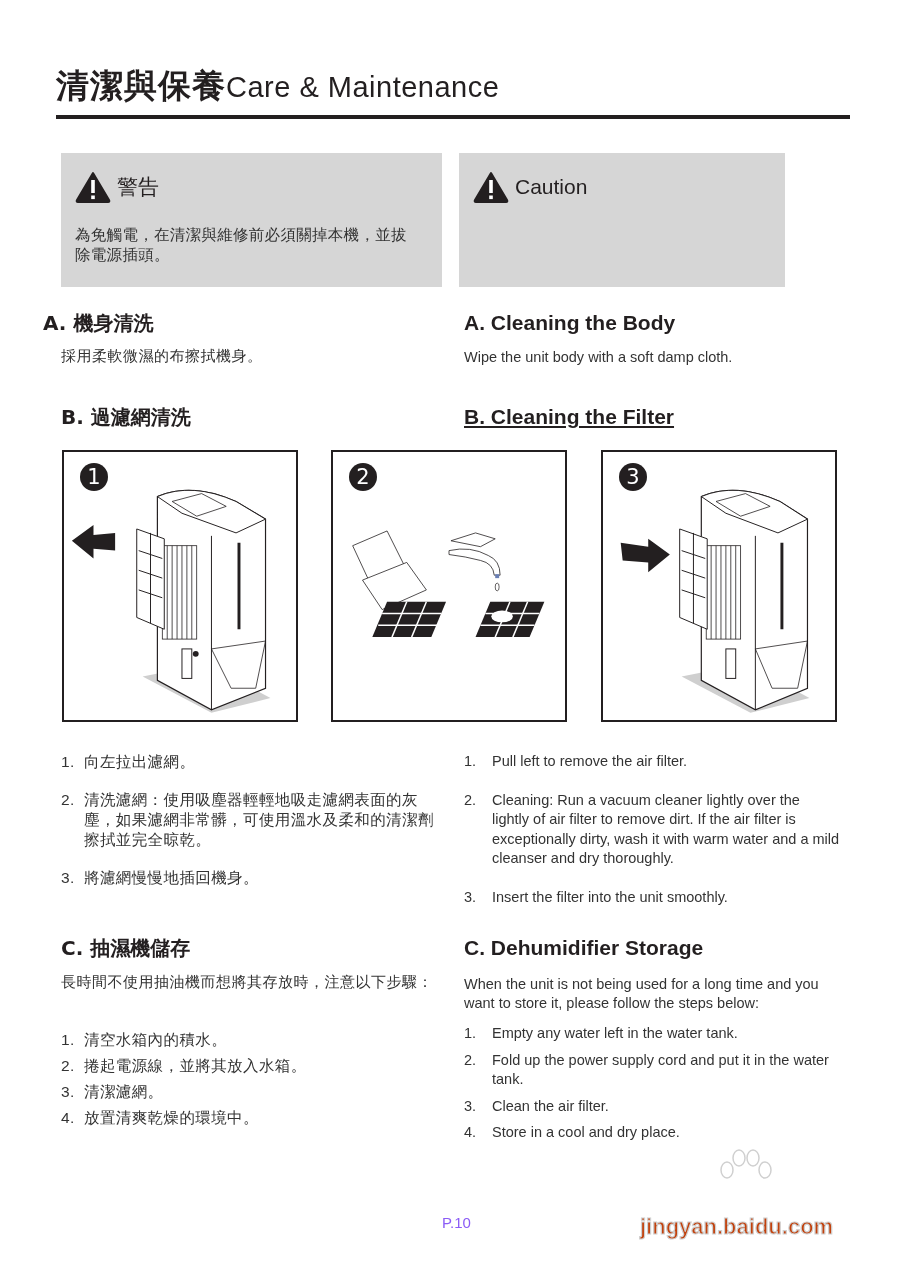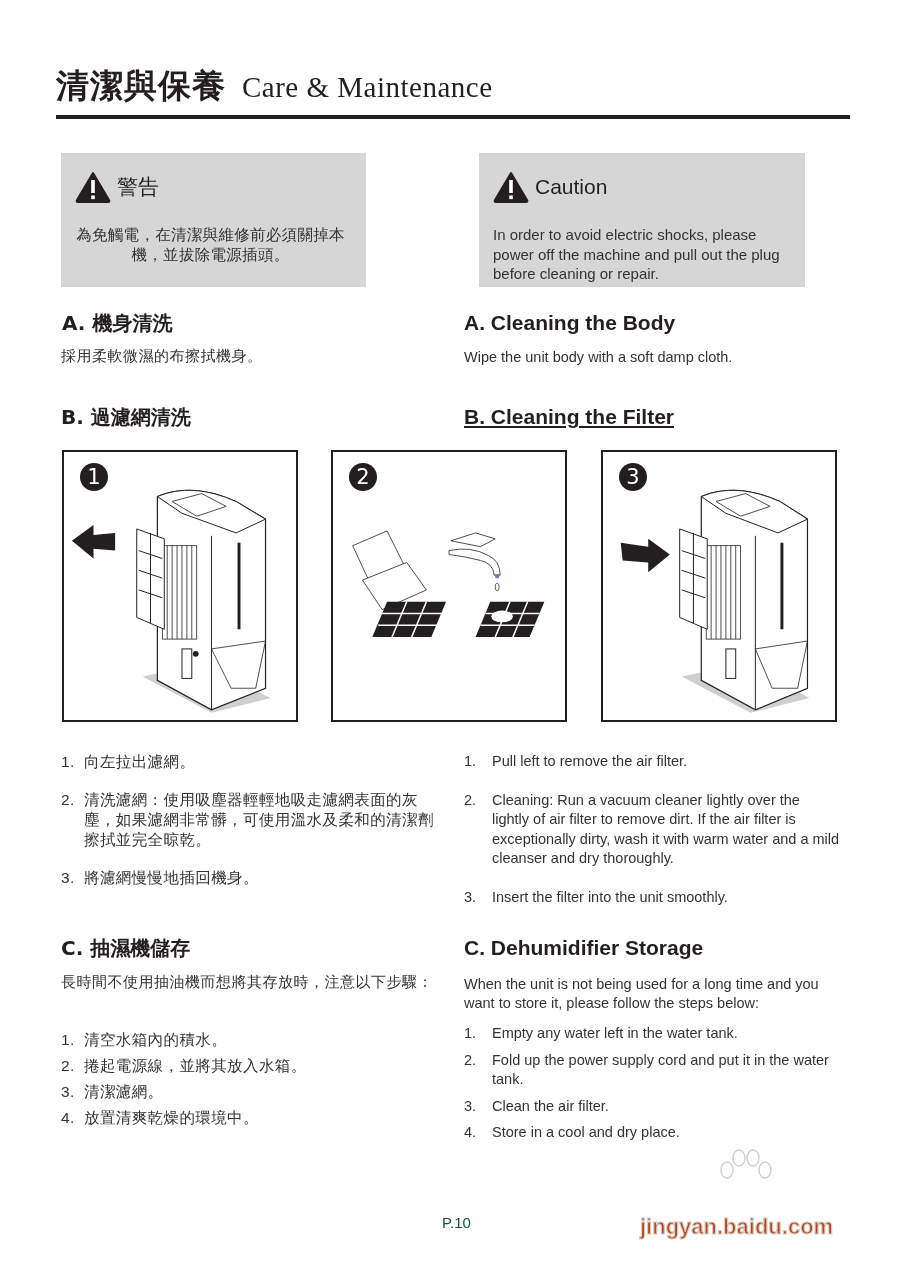--- a/index.html
+++ b/index.html
@@ -1,25 +1,25 @@
 <!DOCTYPE html>
 <html><head>
 <meta charset="utf-8">
 <style>
   html, body { margin: 0; padding: 0; background: #ffffff; }
   body { width: 902px; height: 1280px; position: relative; overflow: hidden; color: #231f20; font-family: "Liberation Sans", sans-serif; }
 
   .title { position: absolute; left: 56px; top: 62px; font-size: 34px; line-height: 46px; white-space: nowrap; }
   .title .zh { font-family: "DejaVu Sans", sans-serif; font-weight: 700; font-size: 33px; letter-spacing: 1px; }
-  .title .en { font-family: Liberation Serif, serif; font-size: 29px; margin-left: 16px; letter-spacing: 0.5px; }
+  .title .en { font-family: Liberation Sans, sans-serif; font-size: 29px; margin-left: 0; letter-spacing: 0.5px; }
   .title-rule { position: absolute; left: 56px; top: 115px; width: 794px; height: 4px; background: #231f20; }
 
   .warn-box { position: absolute; top: 153px; height: 134px; background: #d6d6d6; }
-  .warn-box.left { left: 61px; width: 305px; text-align: center; }
-  .warn-box.right { left: 459px; width: 326px; margin-left: 20px; }
+  .warn-box.left { left: 61px; width: 381px; }
+  .warn-box.right { left: 459px; width: 326px; }
   .warn-head { position: absolute; left: 14px; top: 18px; display: flex; align-items: center; }
   .warn-tri { width: 36px; height: 32px; display: block; }
   .warn-head .label { margin-left: 6px; font-size: 21px; }
   .warn-box.left .warn-head .label { font-family: "DejaVu Sans", sans-serif; font-weight: 300; }
   .warn-text { position: absolute; left: 14px; top: 72px; right: 20px; font-size: 15px; line-height: 19.5px; color: #333; }
   .warn-box.left .warn-text { font-size: 15.5px; line-height: 20px; letter-spacing: 0.3px; }
 
   .sec-h { position: absolute; font-size: 21px; font-weight: bold; color: #231f20; white-space: nowrap; }
   .sec-h.zh { font-family: "DejaVu Sans", sans-serif; font-size: 20px; }
   .sec-p { position: absolute; font-size: 14.5px; line-height: 19px; color: #333; }
@@ -29,21 +29,21 @@
   .panel svg { position: absolute; left: 0; top: 0; width: 100%; height: 100%; }
   .step-badge { position: absolute; left: 16px; top: 11px; width: 28px; height: 28px; border-radius: 50%; background: #231f20; color: #fff; font-size: 21px; line-height: 28px; text-align: center; font-family: "DejaVu Sans", sans-serif; }
 
   .list { position: absolute; margin: 0; padding: 0; list-style: none; color: #333; }
   .list li { position: relative; padding-left: 23px; }
   .list li .num { position: absolute; left: 0; top: 0; }
   .list.en li { padding-left: 28px; }
   .list.zh { font-size: 15.5px; line-height: 20px; letter-spacing: 0.4px; }
   .list.en { font-size: 14.5px; line-height: 19.5px; }
 
-  .page-num { position: absolute; left: 442px; top: 1214px; font-size: 15px; color: #14532d; }
+  .page-num { position: absolute; left: 442px; top: 1214px; font-size: 15px; color: #8b5cf6; }
   .watermark { position: absolute; left: 640px; top: 1148px; width: 210px; height: 100px; color: #e8e8e8; }
   .watermark .wm-brand { position: absolute; left: 0; top: 22px; font-size: 40px; font-weight: bold; color: #fff; -webkit-text-stroke: 1.5px #d0d0d0; letter-spacing: 1px; }
   .watermark .wm-url { position: absolute; left: 0; top: 66px; font-size: 22px; font-weight: bold; color: #c2410c; -webkit-text-stroke: 1.2px #d0d0d0; }
 </style>
 </head>
 <body>
 
 <div class="title">
   <span class="zh">清潔與保養</span><span class="en">Care &amp; Maintenance</span>
 </div>
@@ -63,24 +63,23 @@
 
 <div class="warn-box right">
   <div class="warn-head">
     <svg class="warn-tri" viewBox="0 0 36 32">
       <path d="M18 2 L34 29 Q35 31 33 31 L3 31 Q1 31 2 29 Z" fill="#231f20" stroke="#231f20" stroke-width="2" stroke-linejoin="round"></path>
       <rect x="16.2" y="9" width="3.6" height="13" fill="#fff"></rect>
       <rect x="16.2" y="24.5" width="3.6" height="3.6" fill="#fff"></rect>
     </svg>
     <span class="label">Caution</span>
   </div>
-  <div class="warn-text">In order to avoid electric shocks, please power off the machine and pull out the plug before cleaning or repair.</div>
-</div>
-
-<div class="sec-h zh" style="left:62px; top:310px;">A. 機身清洗</div>
+</div>
+
+<div class="sec-h zh" style="left:43px; top:310px;">A. 機身清洗</div>
 <div class="sec-p zh" style="left:61px; top:346px;">採用柔軟微濕的布擦拭機身。</div>
 <div class="sec-h" style="left:464px; top:311px;">A. Cleaning the Body</div>
 <div class="sec-p" style="left:464px; top:348px;">Wipe the unit body with a soft damp cloth.</div>
 
 <div class="sec-h zh" style="left:61px; top:404px;">B. 過濾網清洗</div>
 <div class="sec-h" style="left:464px; top:405px;text-decoration:underline;">B. Cleaning the Filter</div>
 
 <div class="panel" style="left:62px; width:236px;">
   <svg viewBox="0 0 236 272">
     <polygon points="80,228 150,265 210,250 145,215" fill="#cfcfcf"></polygon>

